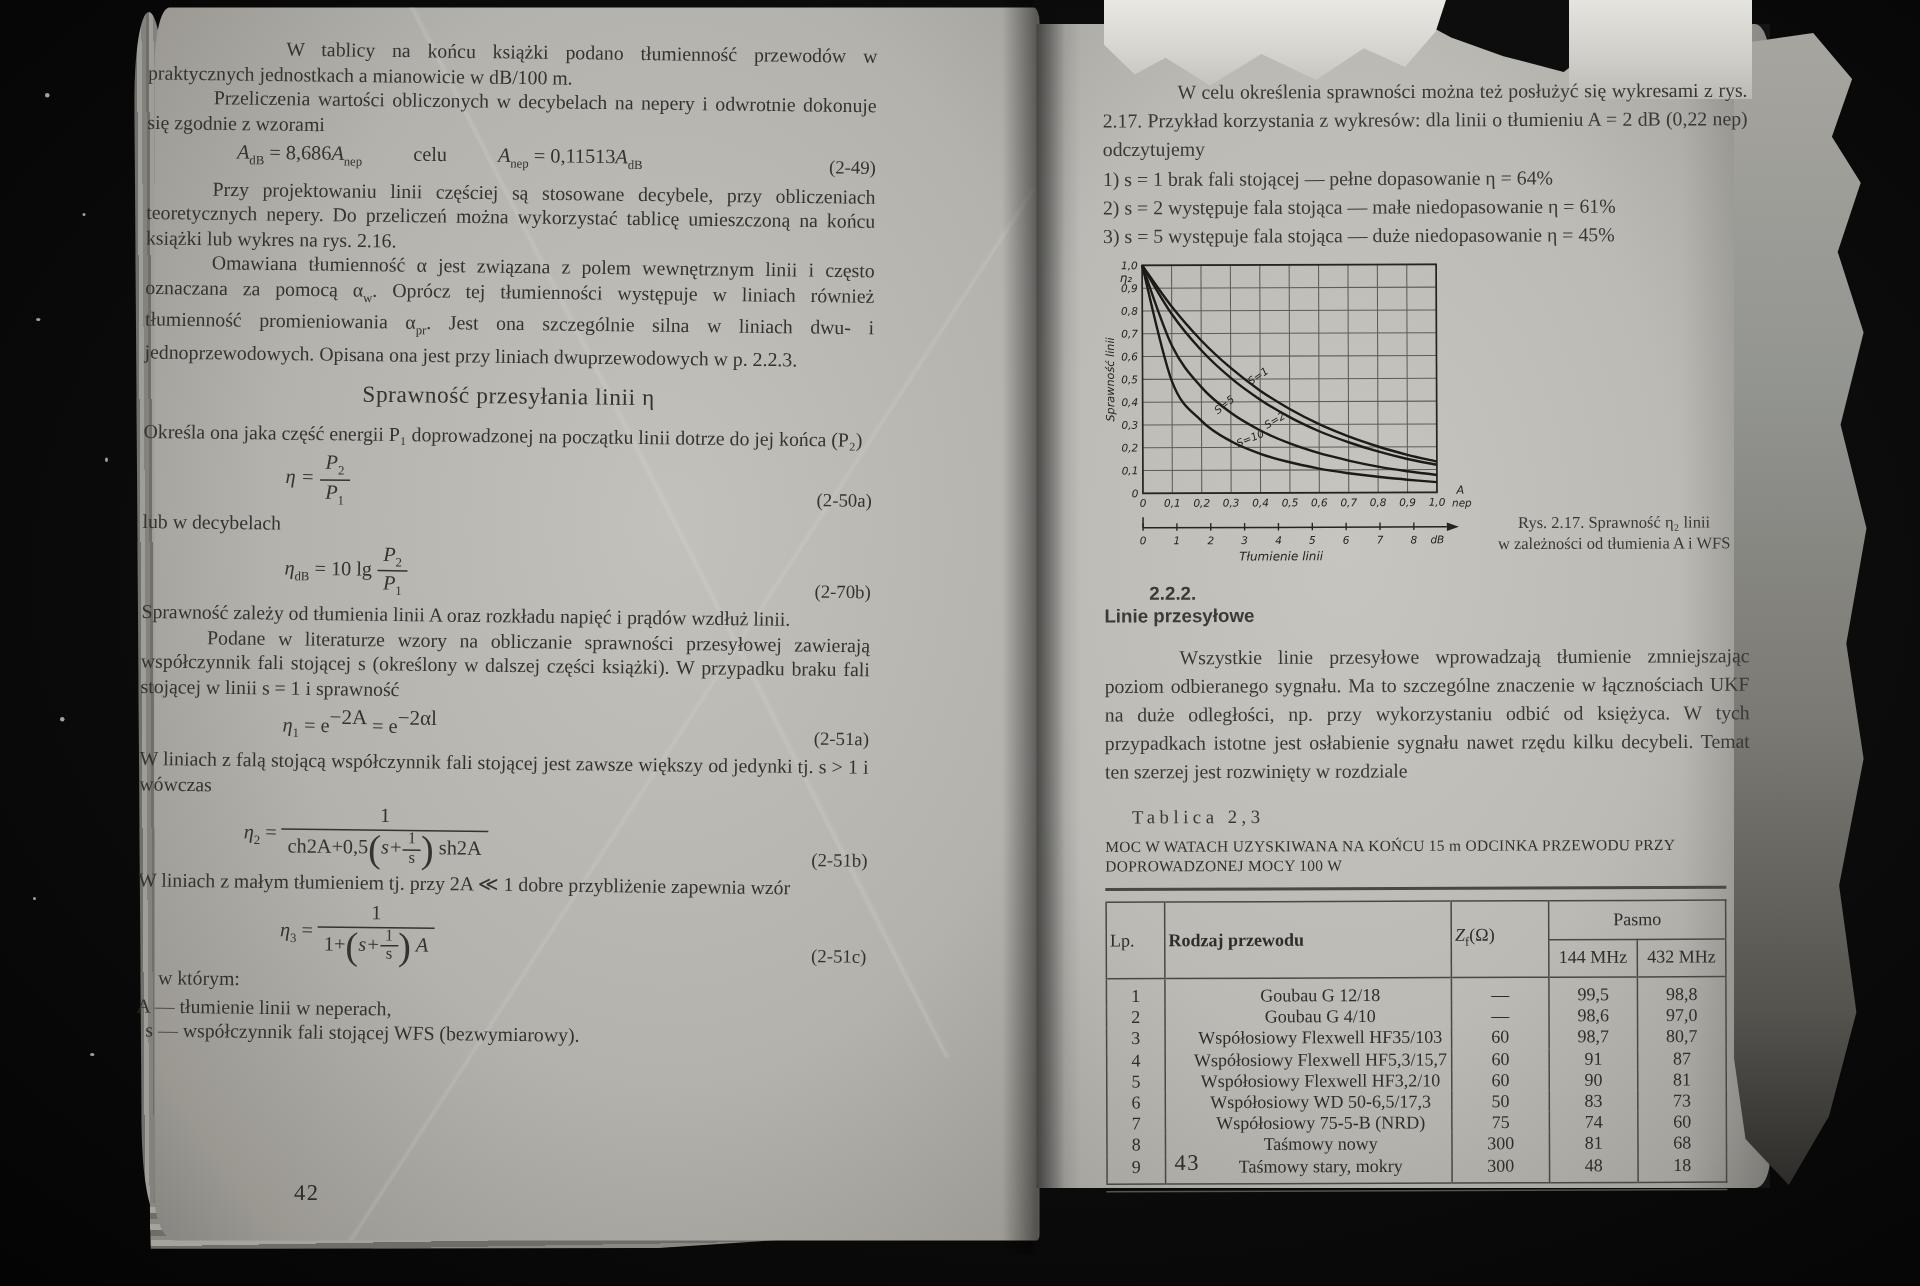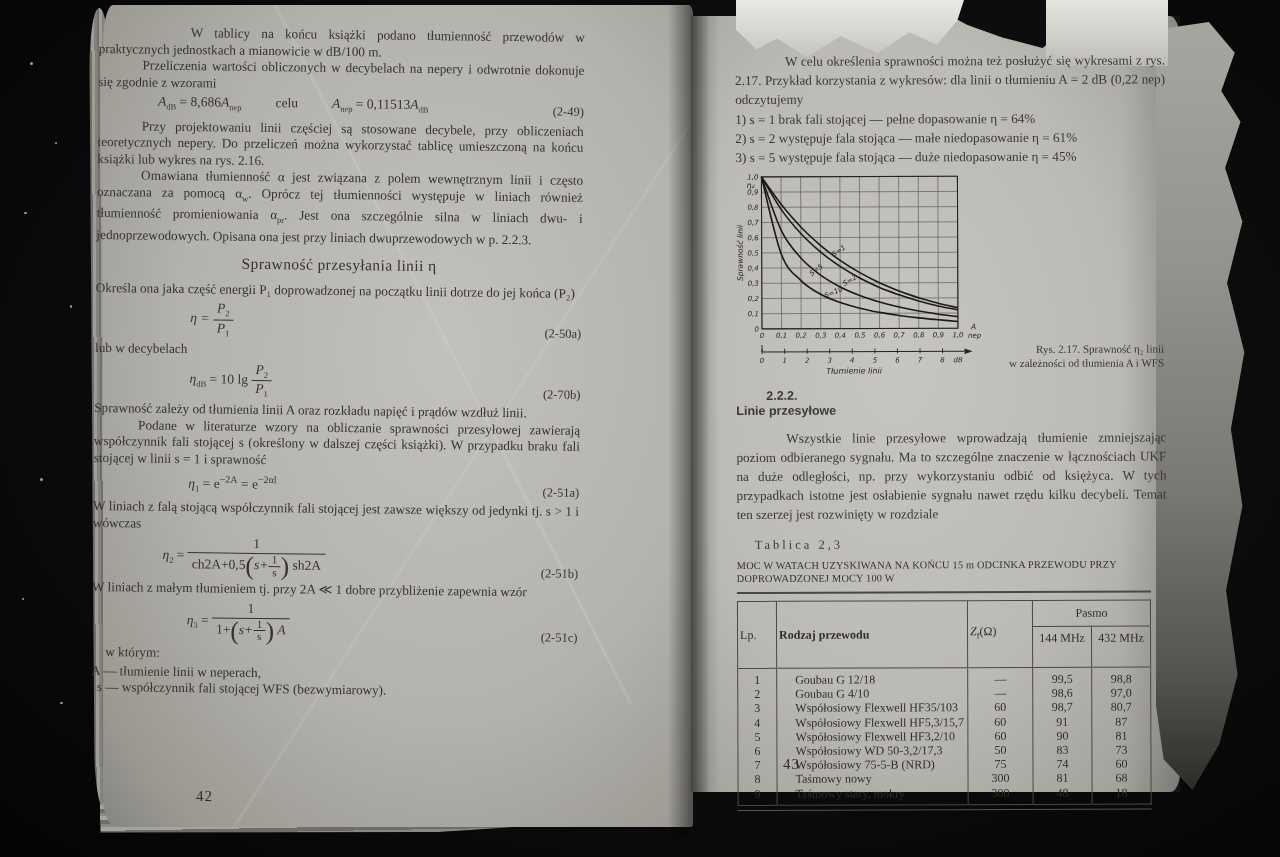--- a/index.html
+++ b/index.html
@@ -44,21 +44,21 @@
   
   .pl-content{position:absolute;left:99px;top:24px;width:486px;z-index:6;
     transform:rotate(.7deg);transform-origin:top left;
     font-size:13.2px;line-height:16.6px;text-align:justify;color:#35332f;}
   .pl-content p{margin:0;}
   .ind{text-indent:44px;}
   .ind-wide{text-indent:92px;}
   .lp-heading{text-align:center;font-size:15.5px;margin:11px 0 9px 0 !important;letter-spacing:.4px;}
   var{font-style:italic;}
   sub{font-size:8.5px;}
-  sup{font-size:10px;}
+  sup{font-size:14px;}
   .frow{display:flex;align-items:center;margin:3px 0;}
   .fbody{margin-left:95px;font-size:13.5px;}
   .fno{margin-left:auto;font-size:12.5px;align-self:flex-end;}
   .frac{display:inline-block;vertical-align:middle;text-align:center;line-height:1.25;}
   .frac .fn{display:block;border-bottom:1px solid #35332f;padding:0 4px;}
   .frac .fd{display:block;padding:0 4px;}
   .sfrac{display:inline-block;vertical-align:middle;text-align:center;line-height:1.05;font-size:11px;}
   .sfrac .fn{display:block;border-bottom:1px solid #35332f;padding:0 2px;}
   .sfrac .fd{display:block;}
   .bigp{font-size:1.9em;font-weight:300;vertical-align:middle;line-height:.9;}
@@ -68,39 +68,39 @@
   .pagenum-right{position:absolute;left:92px;bottom:16px;font-size:15px;z-index:6;letter-spacing:1px;}
 
   
   .pr-content{position:absolute;left:44px;top:36px;width:430px;z-index:6;
     transform:rotate(-.2deg);transform-origin:top left;
     font-size:13.2px;line-height:19px;text-align:justify;color:#3a3834;}
   .pr-content p{margin:0;}
   .rp-list{margin:1px 0 2px 0;}
   .rp-list div{text-align:left;}
   .figure{position:relative;height:212px;margin:4px 0 2px 0;}
-  .fig-caption{position:absolute;left:252px;top:172px;width:176px;font-size:11px;line-height:14px;text-align:right;color:#3a3834;}
+  .fig-caption{position:absolute;left:252px;top:172px;width:176px;font-size:11px;line-height:14px;text-align:center;color:#3a3834;}
   .section-head{font-family:"Liberation Sans",sans-serif;font-size:12.5px;font-weight:700;color:#3c3a36;line-height:15px;margin:6px 0 10px 0;}
   .section-head .sec-no{margin-left:30px;}
   .tbl-label{font-size:12.5px;letter-spacing:3px;margin:12px 0 4px 18px !important;text-align:left;}
   .tbl-title{font-size:10.3px;line-height:13px;text-align:left;letter-spacing:.2px;color:#33312d;margin-bottom:7px !important;}
   .hr-heavy{height:2px;background:#4a4843;margin:0 0 7px 0;width:414px;}
   .hr-thin{height:1px;background:#55534e;margin:4px 0 0 0;width:414px;}
   table.t23{border-collapse:collapse;width:414px;font-size:12px;color:#2f2d2a;
     border:1.3px solid #4a4843;table-layout:fixed;}
   table.t23 th{font-weight:normal;font-size:12px;}
   table.t23 .c-lp{width:34px;}
   table.t23 .c-rodz{width:186px;font-weight:bold;}
   table.t23 .c-z{width:60px;font-family:Liberation Serif, serif;}
-  table.t23 .c-f{width:62px;border-left:1px solid #4a4843;text-align:center;padding:2px 0 19px 0;}
+  table.t23 .c-f{width:62px;border-left:1px solid #4a4843;text-align:center;padding:2px 0 3px 0;}
   table.t23 thead th{border-left:1px solid #4a4843;padding:3px 2px;}
   table.t23 thead{border-bottom:1.3px solid #4a4843;}
   table.t23 .c-pasmo{border-bottom:1px solid #4a4843;text-align:center;}
   table.t23 td{border-left:1px solid #4a4843;padding:0 2px;line-height:14.2px;text-align:center;}
-  table.t23 td.cell-rodzaj{text-align:left;padding-left:18px;}
+  table.t23 td.cell-rodzaj{text-align:center;padding-left:18px;}
   table.t23 tbody tr:first-child td{padding-top:4px;}
   table.t23 tbody tr:last-child td{padding-bottom:4px;}
 </style>
 </head>
 <body>
 
 <div class="photo">
 
   <div class="speck" style="left:30px;top:62px;width:3px;height:3px"></div>
   <div class="speck" style="left:55px;top:142px;width:2px;height:2px"></div>
@@ -333,21 +333,21 @@
           </tr>
           <tr>
             <td class="cell-lp">5</td>
             <td class="cell-rodzaj">Współosiowy Flexwell HF3,2/10</td>
             <td class="cell-z">60</td>
             <td class="cell-f144">90</td>
             <td class="cell-f432">81</td>
           </tr>
           <tr>
             <td class="cell-lp">6</td>
-            <td class="cell-rodzaj">Współosiowy WD 50-3,2/17,3</td>
+            <td class="cell-rodzaj">Współosiowy WD 50-6,5/17,3</td>
             <td class="cell-z">50</td>
             <td class="cell-f144">83</td>
             <td class="cell-f432">73</td>
           </tr>
           <tr>
             <td class="cell-lp">7</td>
             <td class="cell-rodzaj">Współosiowy 75-5-B (NRD)</td>
             <td class="cell-z">75</td>
             <td class="cell-f144">74</td>
             <td class="cell-f432">60</td>
@@ -363,15 +363,15 @@
             <td class="cell-lp">9</td>
             <td class="cell-rodzaj">Taśmowy stary, mokry</td>
             <td class="cell-z">300</td>
             <td class="cell-f144">48</td>
             <td class="cell-f432">18</td>
           </tr>
         </tbody>
     </table>
     <div class="hr-thin"></div>
   </div>
-  <div class="pagenum-right" style="left:783px;bottom:84px">43</div>
+  <div class="pagenum-right" style="left:783px;bottom:72px">43</div>
 
 </div>
 
 </body></html>

